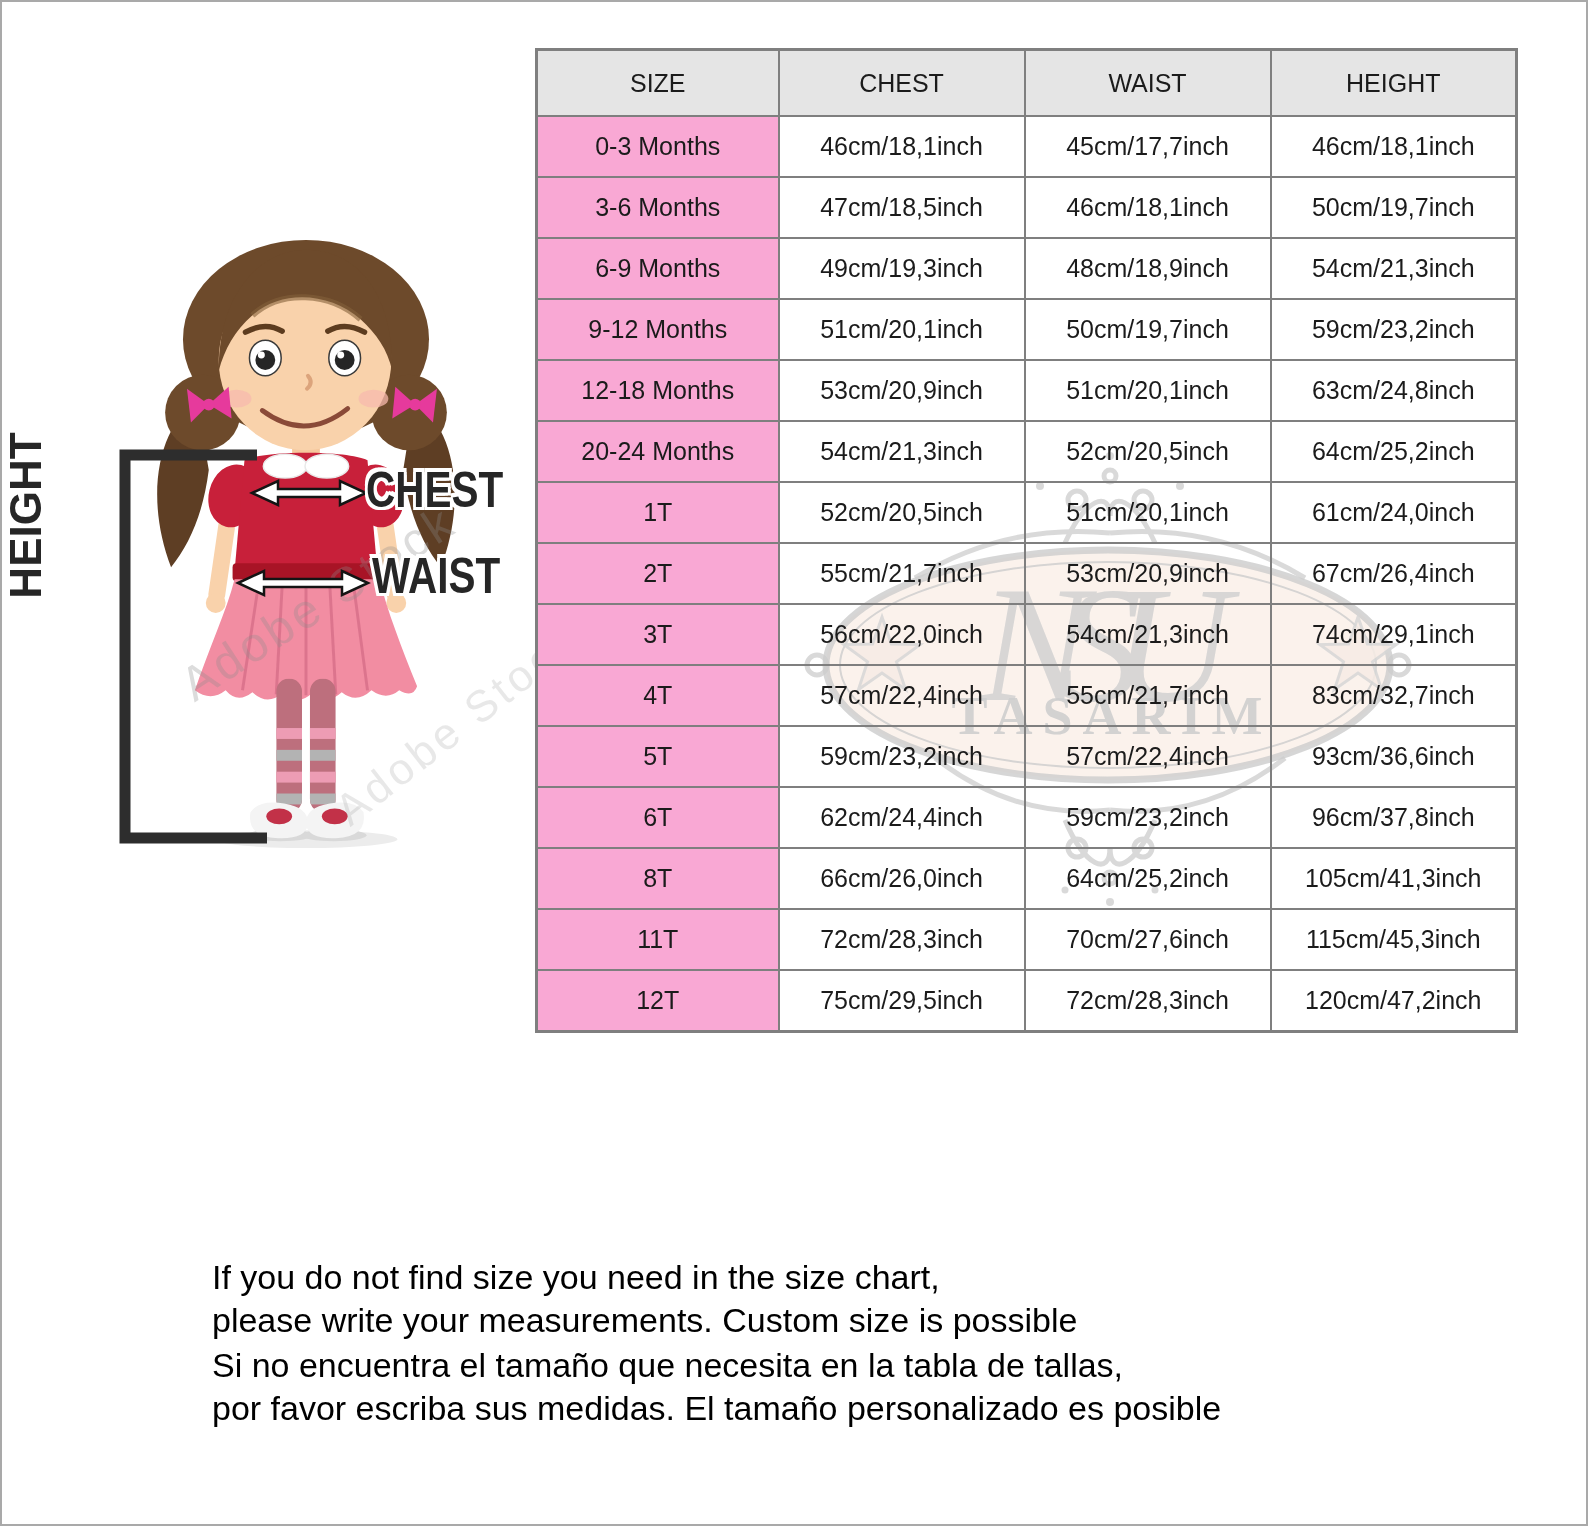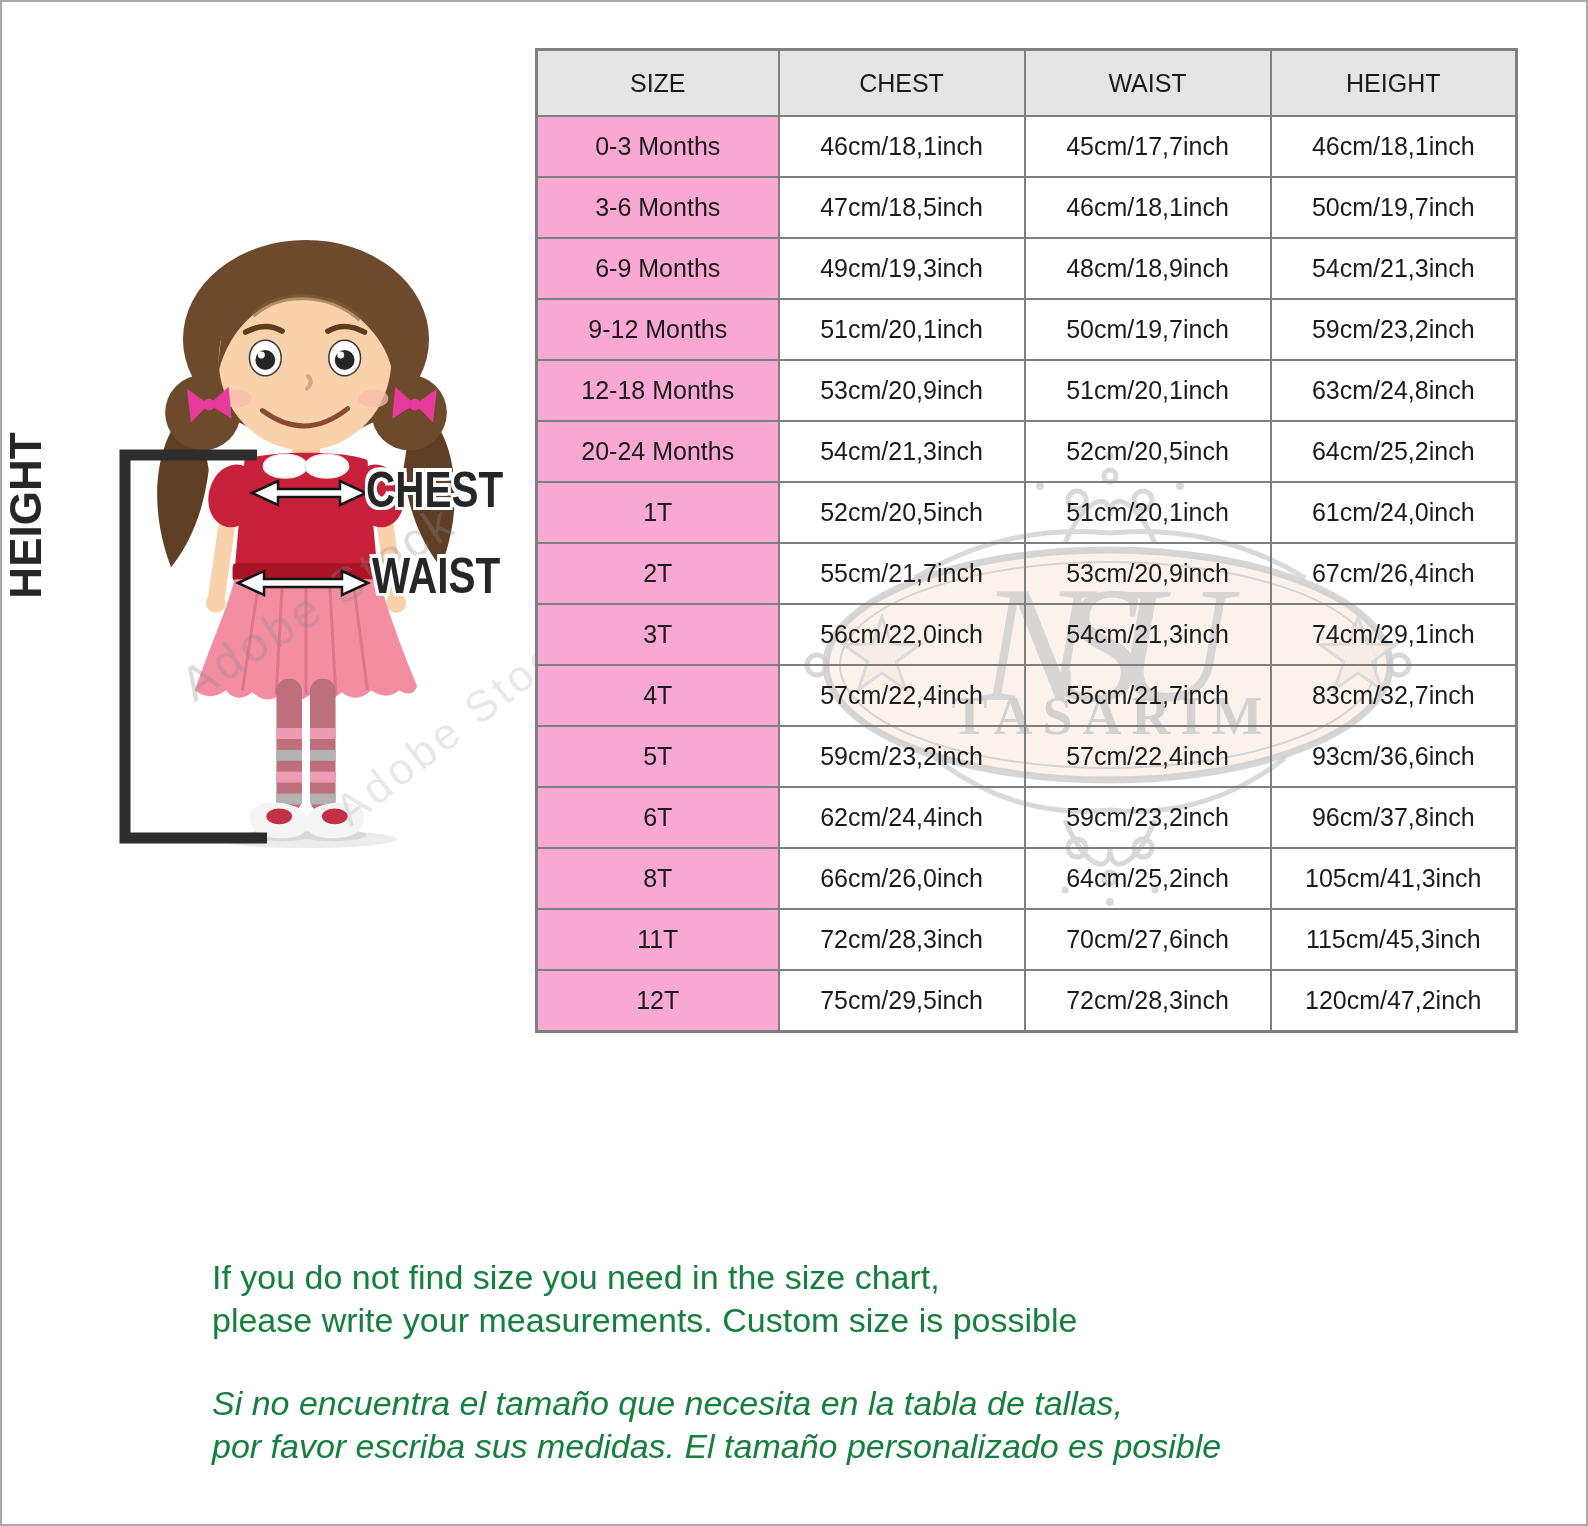--- a/index.html
+++ b/index.html
@@ -41,23 +41,23 @@
   }
   .size-table th,.size-table td{
     border:2px solid #7f7f7f;text-align:center;vertical-align:middle;
     font-size:25px;color:#1b1b1b;font-weight:400;padding:0;background:transparent;
   }
   .size-table th{height:64px;background:#e5e5e5;}
   .size-table td{height:59px;}
   .size-table td.pink{background:#f9a8d4;}
 
   
-  .note{position:absolute;left:212px;font-size:34px;line-height:43px;color:#15803d;white-space:nowrap;z-index:5;}
+  .note{position:absolute;left:212px;font-size:34px;line-height:43px;color:#000000;white-space:nowrap;z-index:5;}
   .note.en{top:1256px;}
-  .note.es{top:1382px;font-style:italic;}
+  .note.es{top:1344px;}
 </style>
 </head>
 <body>
 
 <div class="frame"></div>
 
 <div class="illustration">
 
   <svg class="girl-svg" viewBox="0 0 350 630">
 

